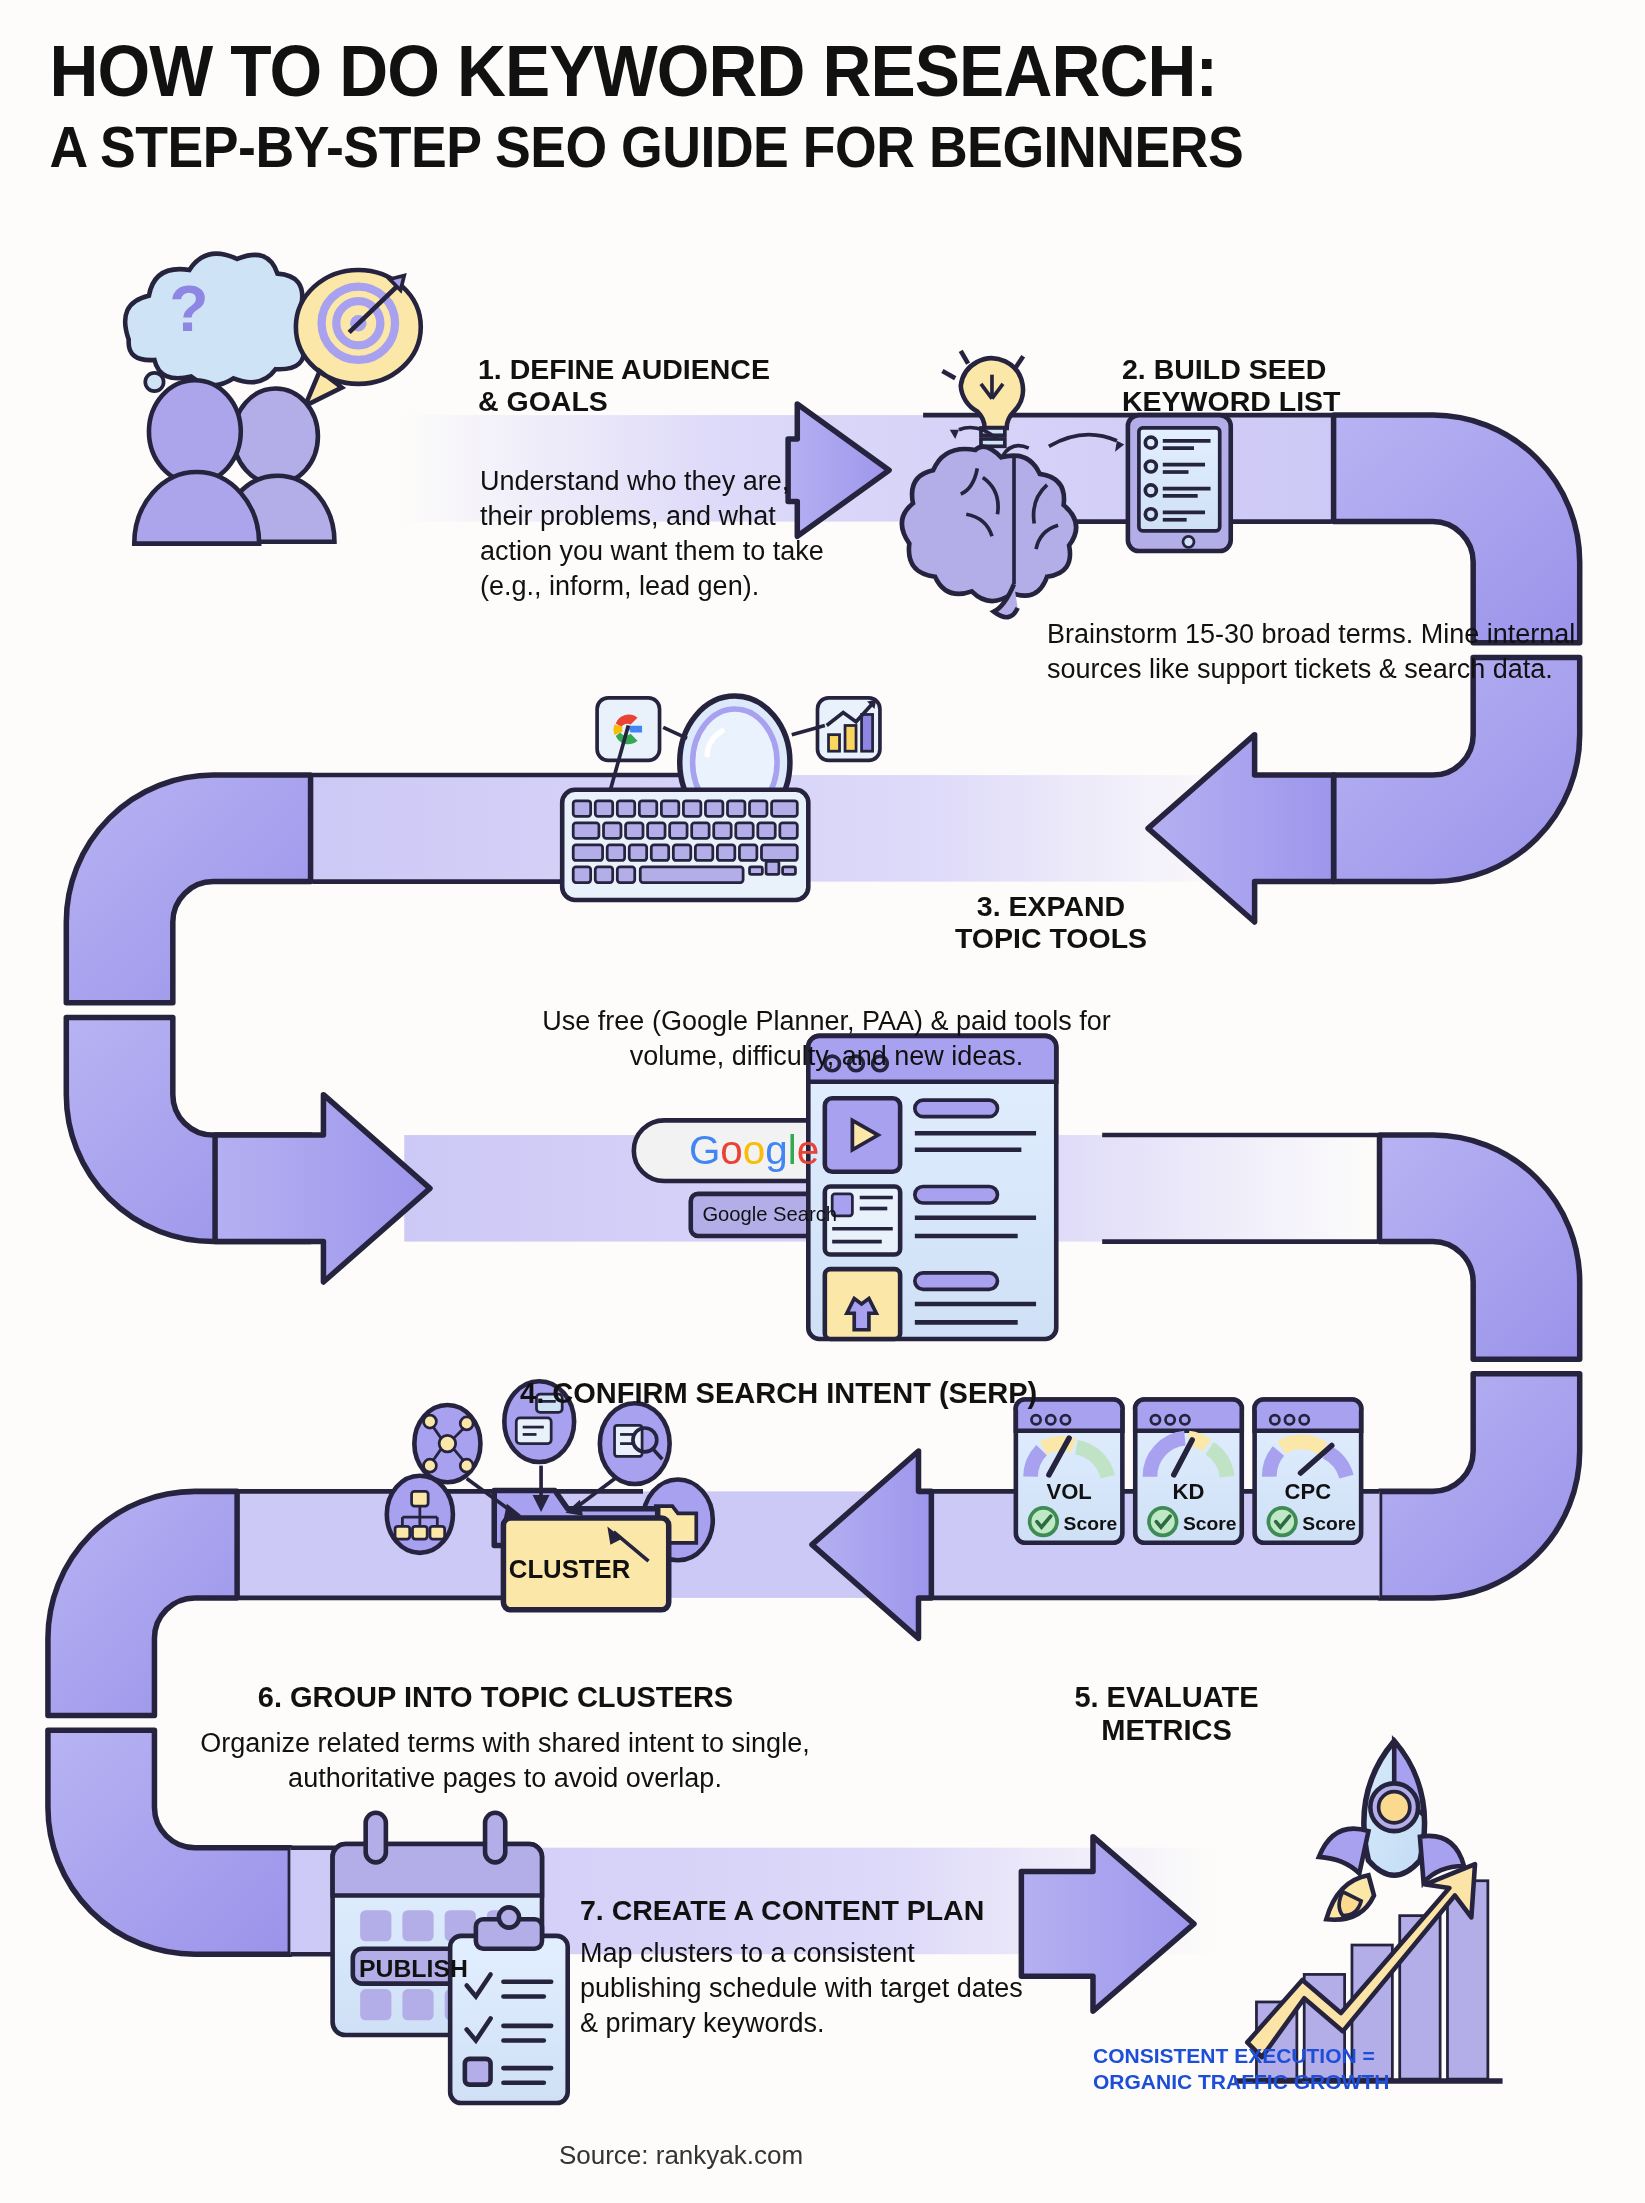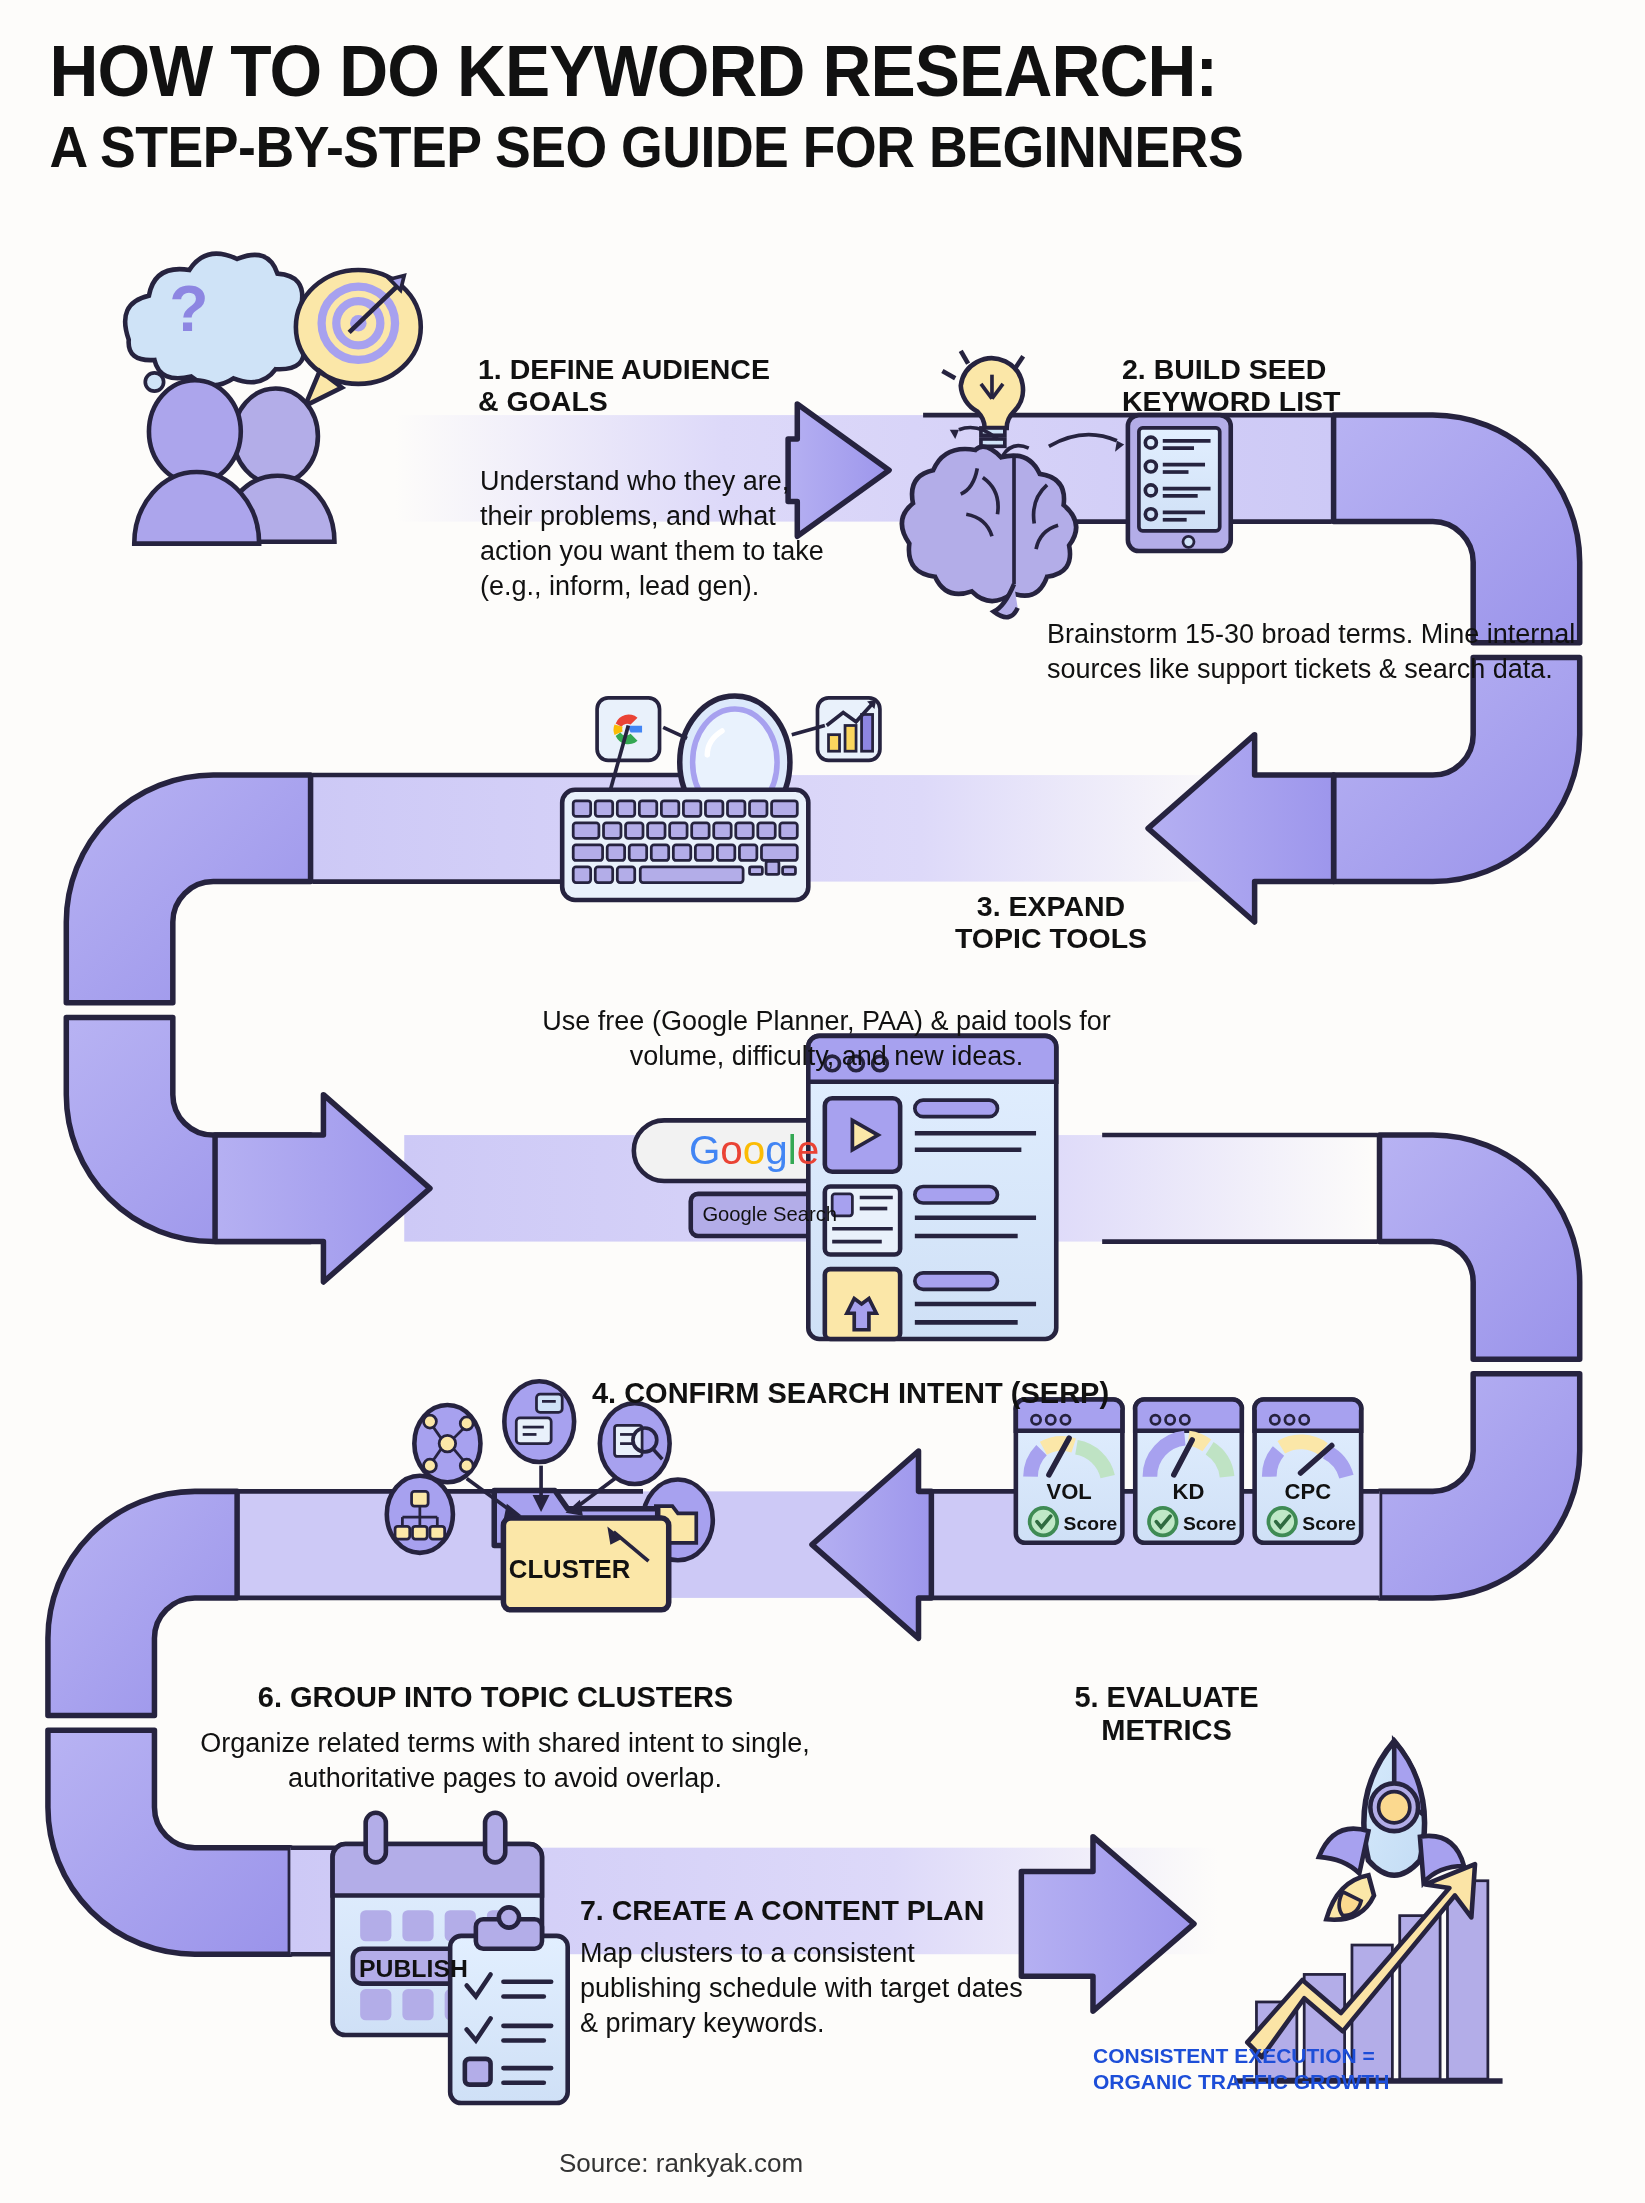--- a/index.html
+++ b/index.html
@@ -35,39 +35,39 @@
 
   .s1head{left:478px;top:354px;font-size:28.5px;width:395px;}
   .s1body{left:480px;top:464px;font-size:27px;width:367px;}
 
   .s2head{left:1122px;top:354px;font-size:28.5px;width:303px;text-align:left;}
   .s2body{left:1047px;top:617px;font-size:27px;width:542px;}
 
   .s3head{left:918px;top:891px;font-size:28.5px;width:266px;text-align:center;}
   .s3body{left:496px;top:1004px;font-size:27px;width:661px;text-align:center;}
 
-  .s4head{left:520px;top:1377px;font-size:29px;width:661px;text-align:center;}
+  .s4head{left:520px;top:1377px;font-size:29px;width:661px;text-align:left;}
   .s4body{left:520px;top:1419px;font-size:27px;width:661px;text-align:center;}
 
   .s5head{left:992px;top:1681px;font-size:29px;width:349px;text-align:center;line-height:1.15;}
   .s5body{left:927px;top:1782px;font-size:26px;width:478px;text-align:center;}
 
   .s6head{left:165px;top:1681px;font-size:29px;width:661px;text-align:center;}
   .s6body{left:156px;top:1726px;font-size:27px;width:698px;text-align:center;}
 
   .s7head{left:580px;top:1895px;font-size:28.5px;width:478px;}
   .s7body{left:580px;top:1936px;font-size:27px;width:459px;}
 
   .concl{
     position:absolute;left:1093px;top:2043px;width:533px;
     font-size:21px;font-weight:700;line-height:1.22;color:#1d4ed8;
   }
   .source{
     position:absolute;left:0;top:2140px;width:1362px;text-align:center;
-    font-size:26px;color:#333;margin-top:8px;
+    font-size:26px;color:#333;
   }
 </style>
 </head>
 <body>
 
 <div class="stage">
 
   <div class="title-wrap">
     <div class="title1">HOW TO DO KEYWORD RESEARCH:</div>
     <div class="title2">A STEP-BY-STEP SEO GUIDE FOR BEGINNERS</div>

